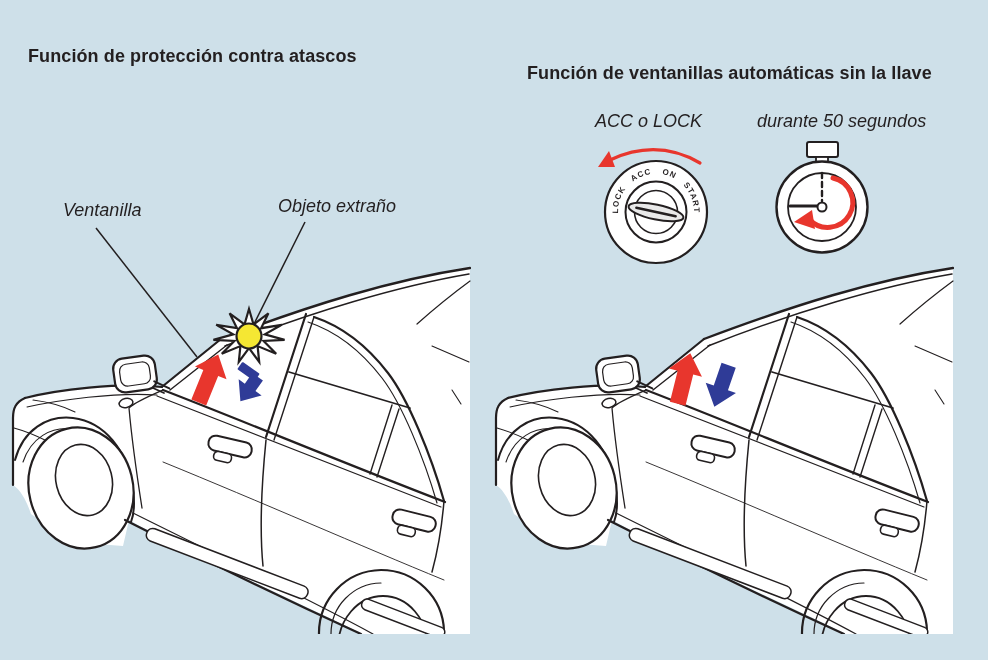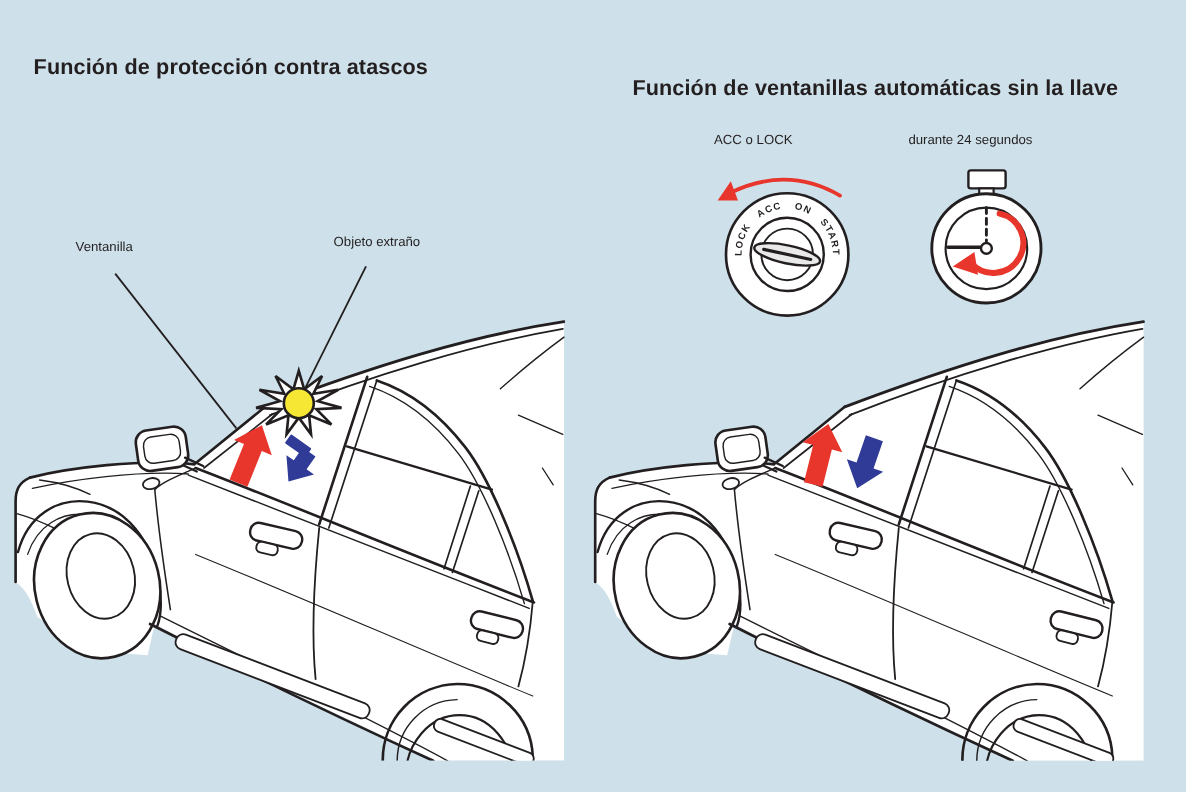--- a/index.html
+++ b/index.html
@@ -4,37 +4,37 @@
 <style>
   html,body{margin:0;padding:0;}
   body{
     width:988px;height:660px;position:relative;overflow:hidden;
     background:#cee0e9;
     font-family:"Liberation Sans","DejaVu Sans",sans-serif;
     color:#231f20;
   }
   .abs{position:absolute;}
   .panel-title{font-size:18px;font-weight:bold;white-space:nowrap;letter-spacing:.1px;}
-  .callout{font-size:11px;white-space:nowrap;}
+  .callout{font-size:18px;white-space:nowrap;font-style:italic;}
   svg{display:block;}
 </style>
 </head>
 <body>
 
 <div class="abs panel-title" style="left:28px;top:46px;">Función de protección contra atascos</div>
 
 <div class="abs panel-title" style="left:527px;top:46px;margin-top:17px;">Función de ventanillas automáticas sin la llave</div>
 
 <div class="abs callout" style="left:63px;top:200px;">Ventanilla</div>
 
 <div class="abs callout" style="left:278px;top:196px;">Objeto extraño</div>
 
 <div class="abs callout" style="left:595px;top:111px;">ACC o LOCK</div>
 
-<div class="abs callout" style="left:757px;top:111px;">durante 24 segundos</div>
+<div class="abs callout" style="left:757px;top:111px;">durante 50 segundos</div>
 
 <svg width="0" height="0" style="position:absolute" aria-hidden="true">
   <defs>
     <symbol id="carSymbol" viewBox="0 0 460 384">
       <g stroke="#231f20" fill="none" stroke-linecap="round" stroke-linejoin="round">
 
         <path fill="#ffffff" stroke="none" d="M 459,18 C 380,30 300,55 210,89 L 151,137 C 110,133 45,140 14,148 C 5,152 2,158 2,168 L 2,235 C 10,240 16,252 20,264 L 60,292 L 112,296 L 118,270 C 160,294 260,340 352,384 L 459,384 Z"></path>
 
         <path stroke-width="2.4" d="M 459,18 C 380,30 300,55 210,89"></path>
         <path stroke-width="1.5" d="M 214,96 C 300,62 388,36 458,24"></path>

